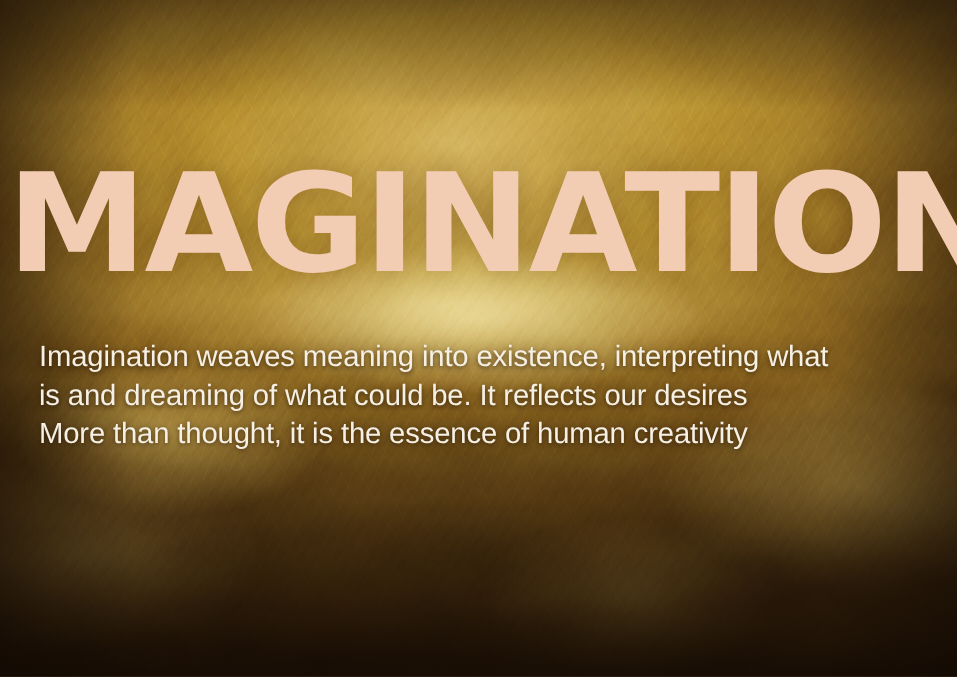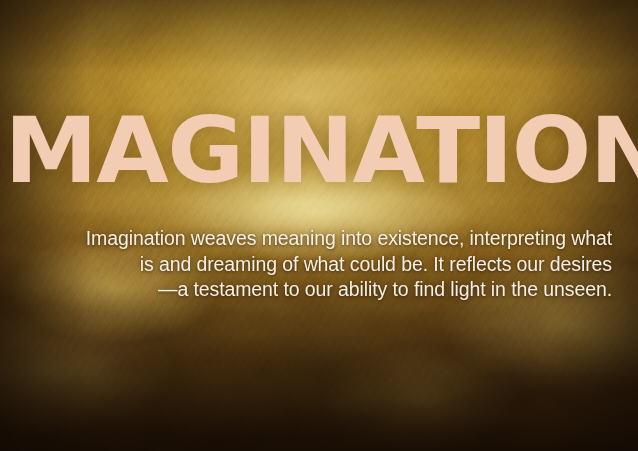--- a/index.html
+++ b/index.html
@@ -111,21 +111,21 @@
     white-space: nowrap;
     text-shadow: 0 0 18px rgba(60,30,8,.28);
   }
 
   .body-copy {
     position: absolute;
     top: 226px;
     left: 0;
     right: 0;
     padding: 0 26px;
-    text-align: right;
+    text-align: left;
     color: #f6efe4;
     font-family: "Liberation Sans", sans-serif;
     font-size: 19.5px;
     line-height: 25.6px;
     letter-spacing: -0.1px;
     text-shadow: 0 1px 3px rgba(30,16,6,.55), 0 0 10px rgba(40,22,8,.35);
   }
   .body-copy .ln { display: block; white-space: nowrap; }
 </style>
 </head>
@@ -161,17 +161,17 @@
   <div class="bg-layer bg-glow"></div>
   <div class="bg-layer bg-vignette"></div>
 
   <div class="content">
 
     <div class="headline">IMAGINATION</div>
 
     <div class="body-copy">
       <span class="ln">Imagination weaves meaning into existence, interpreting what</span>
       <span class="ln">is and dreaming of what could be. It reflects our desires</span>
-      <span class="ln">—a testament to our ability to find light in the unseen.</span>
+      <span class="ln">More than thought, it is the essence of human creativity</span>
     </div>
 
   </div>
 </div>
 
 </body></html>

